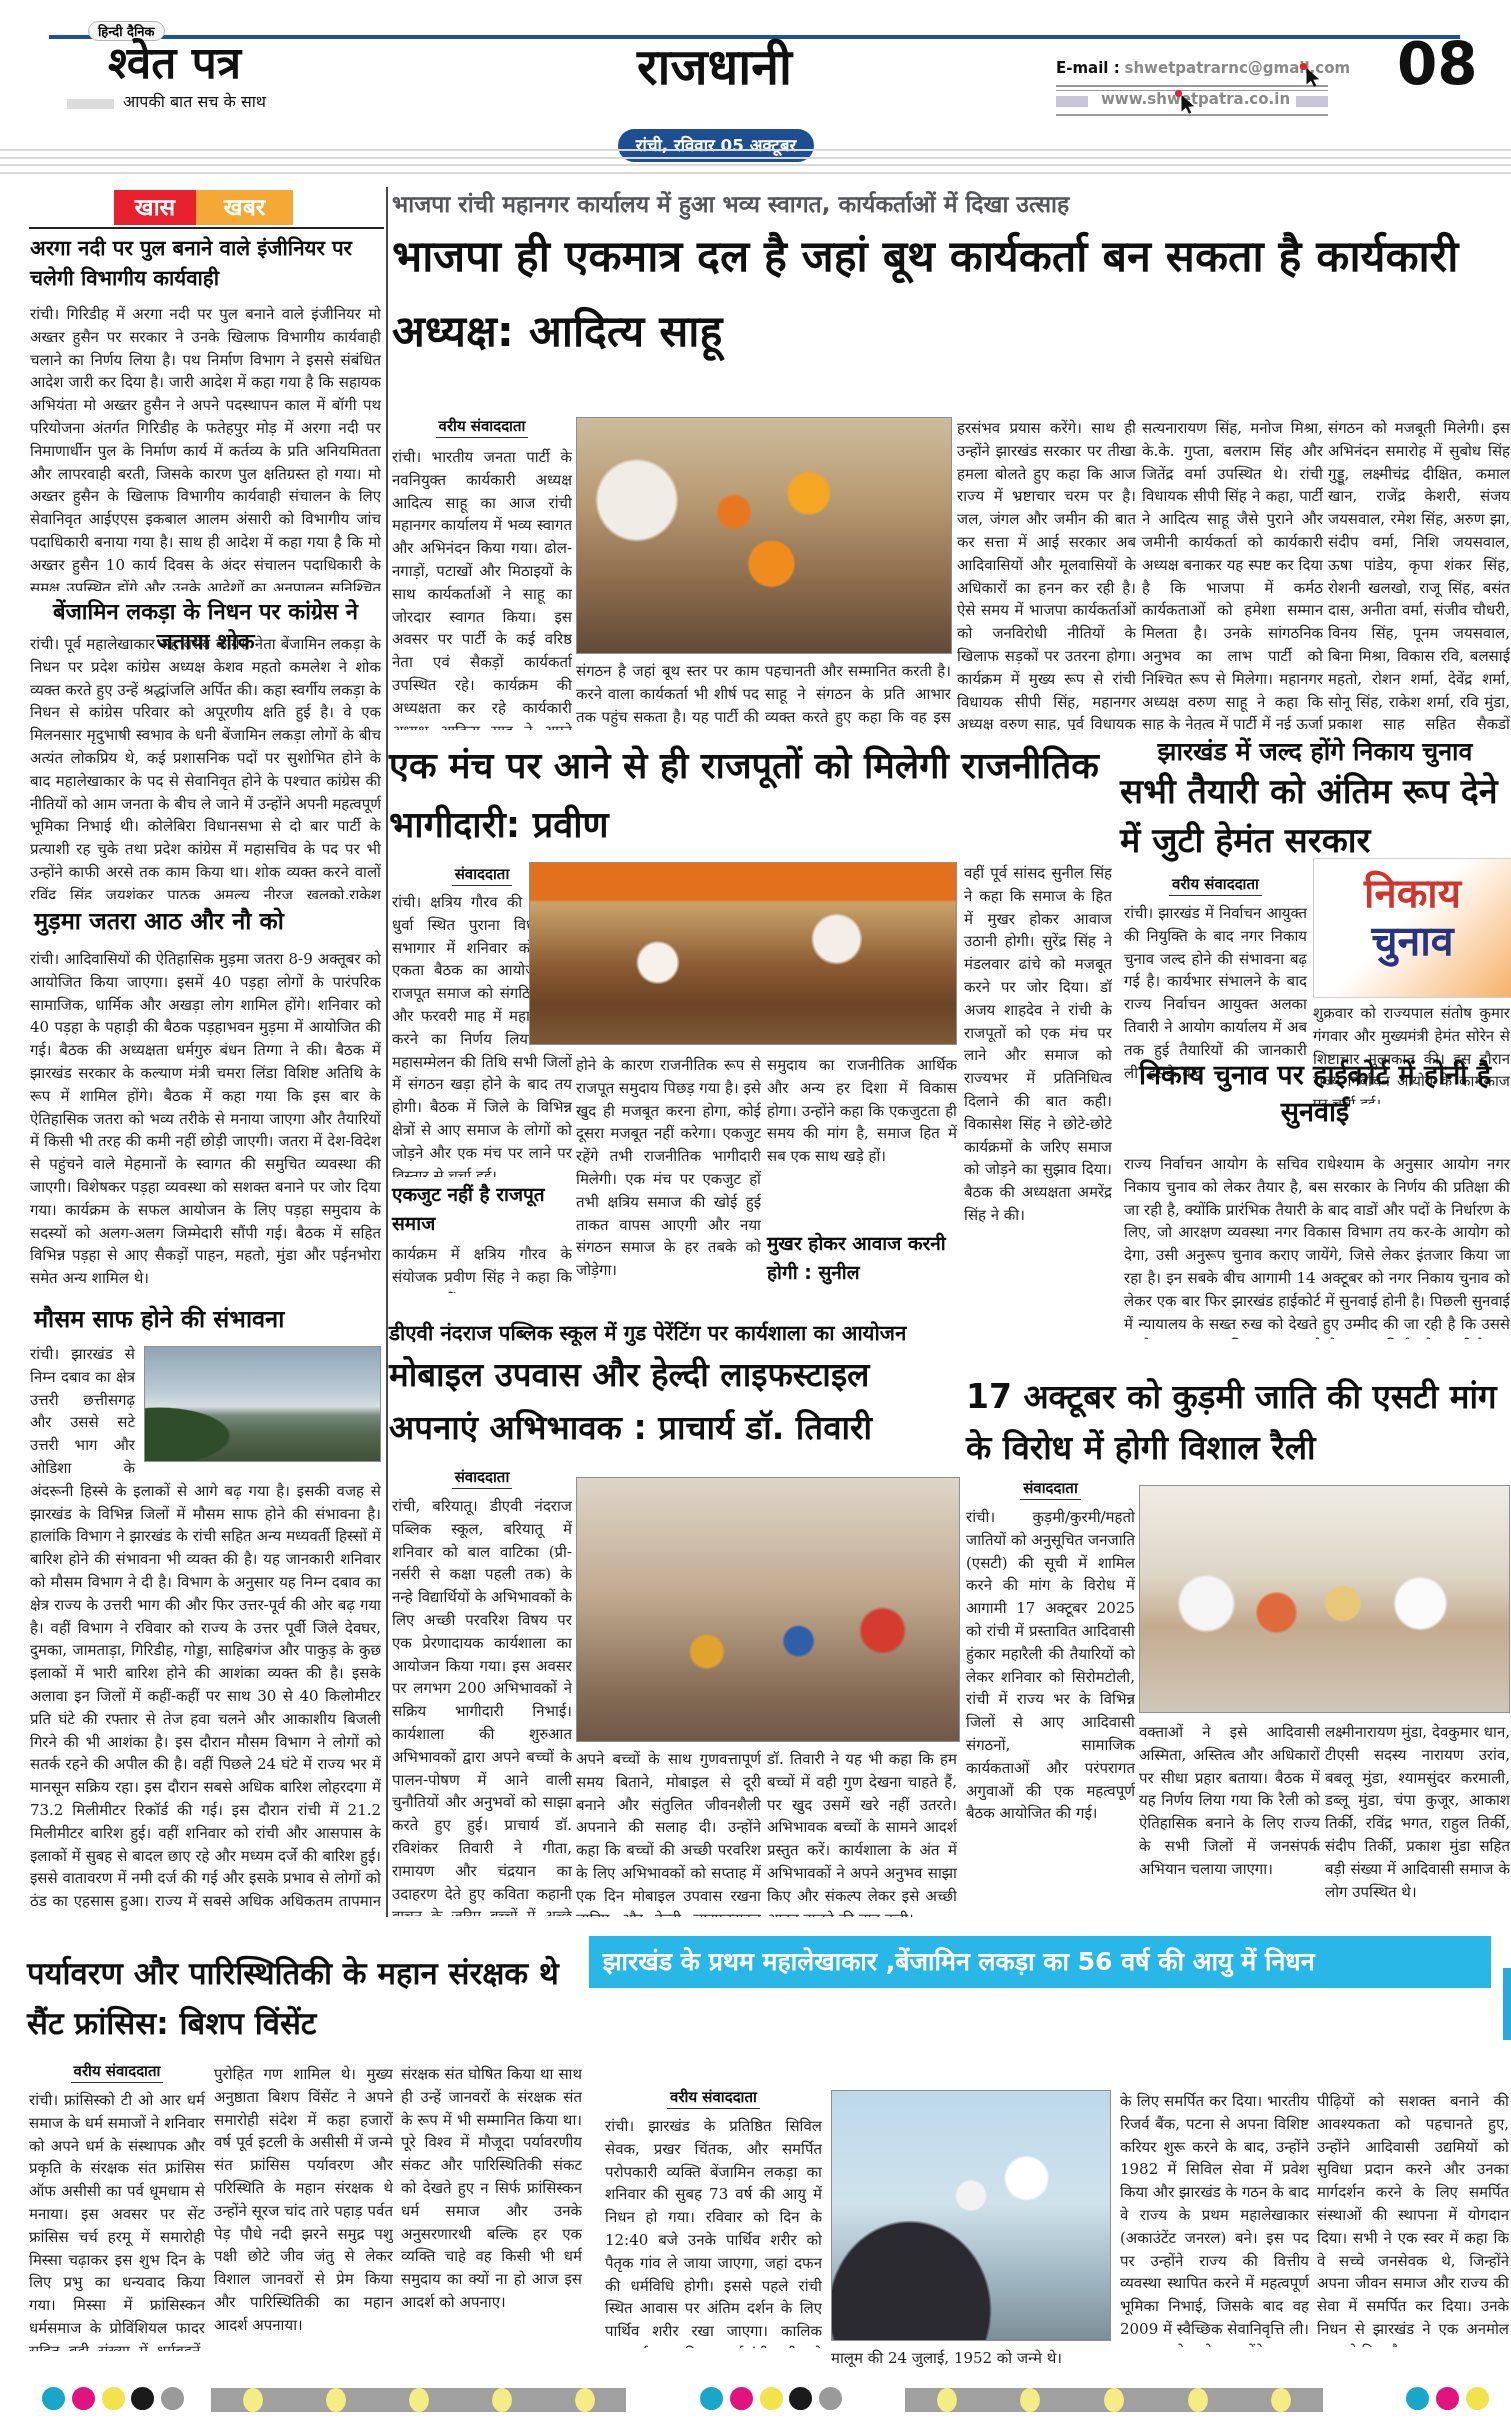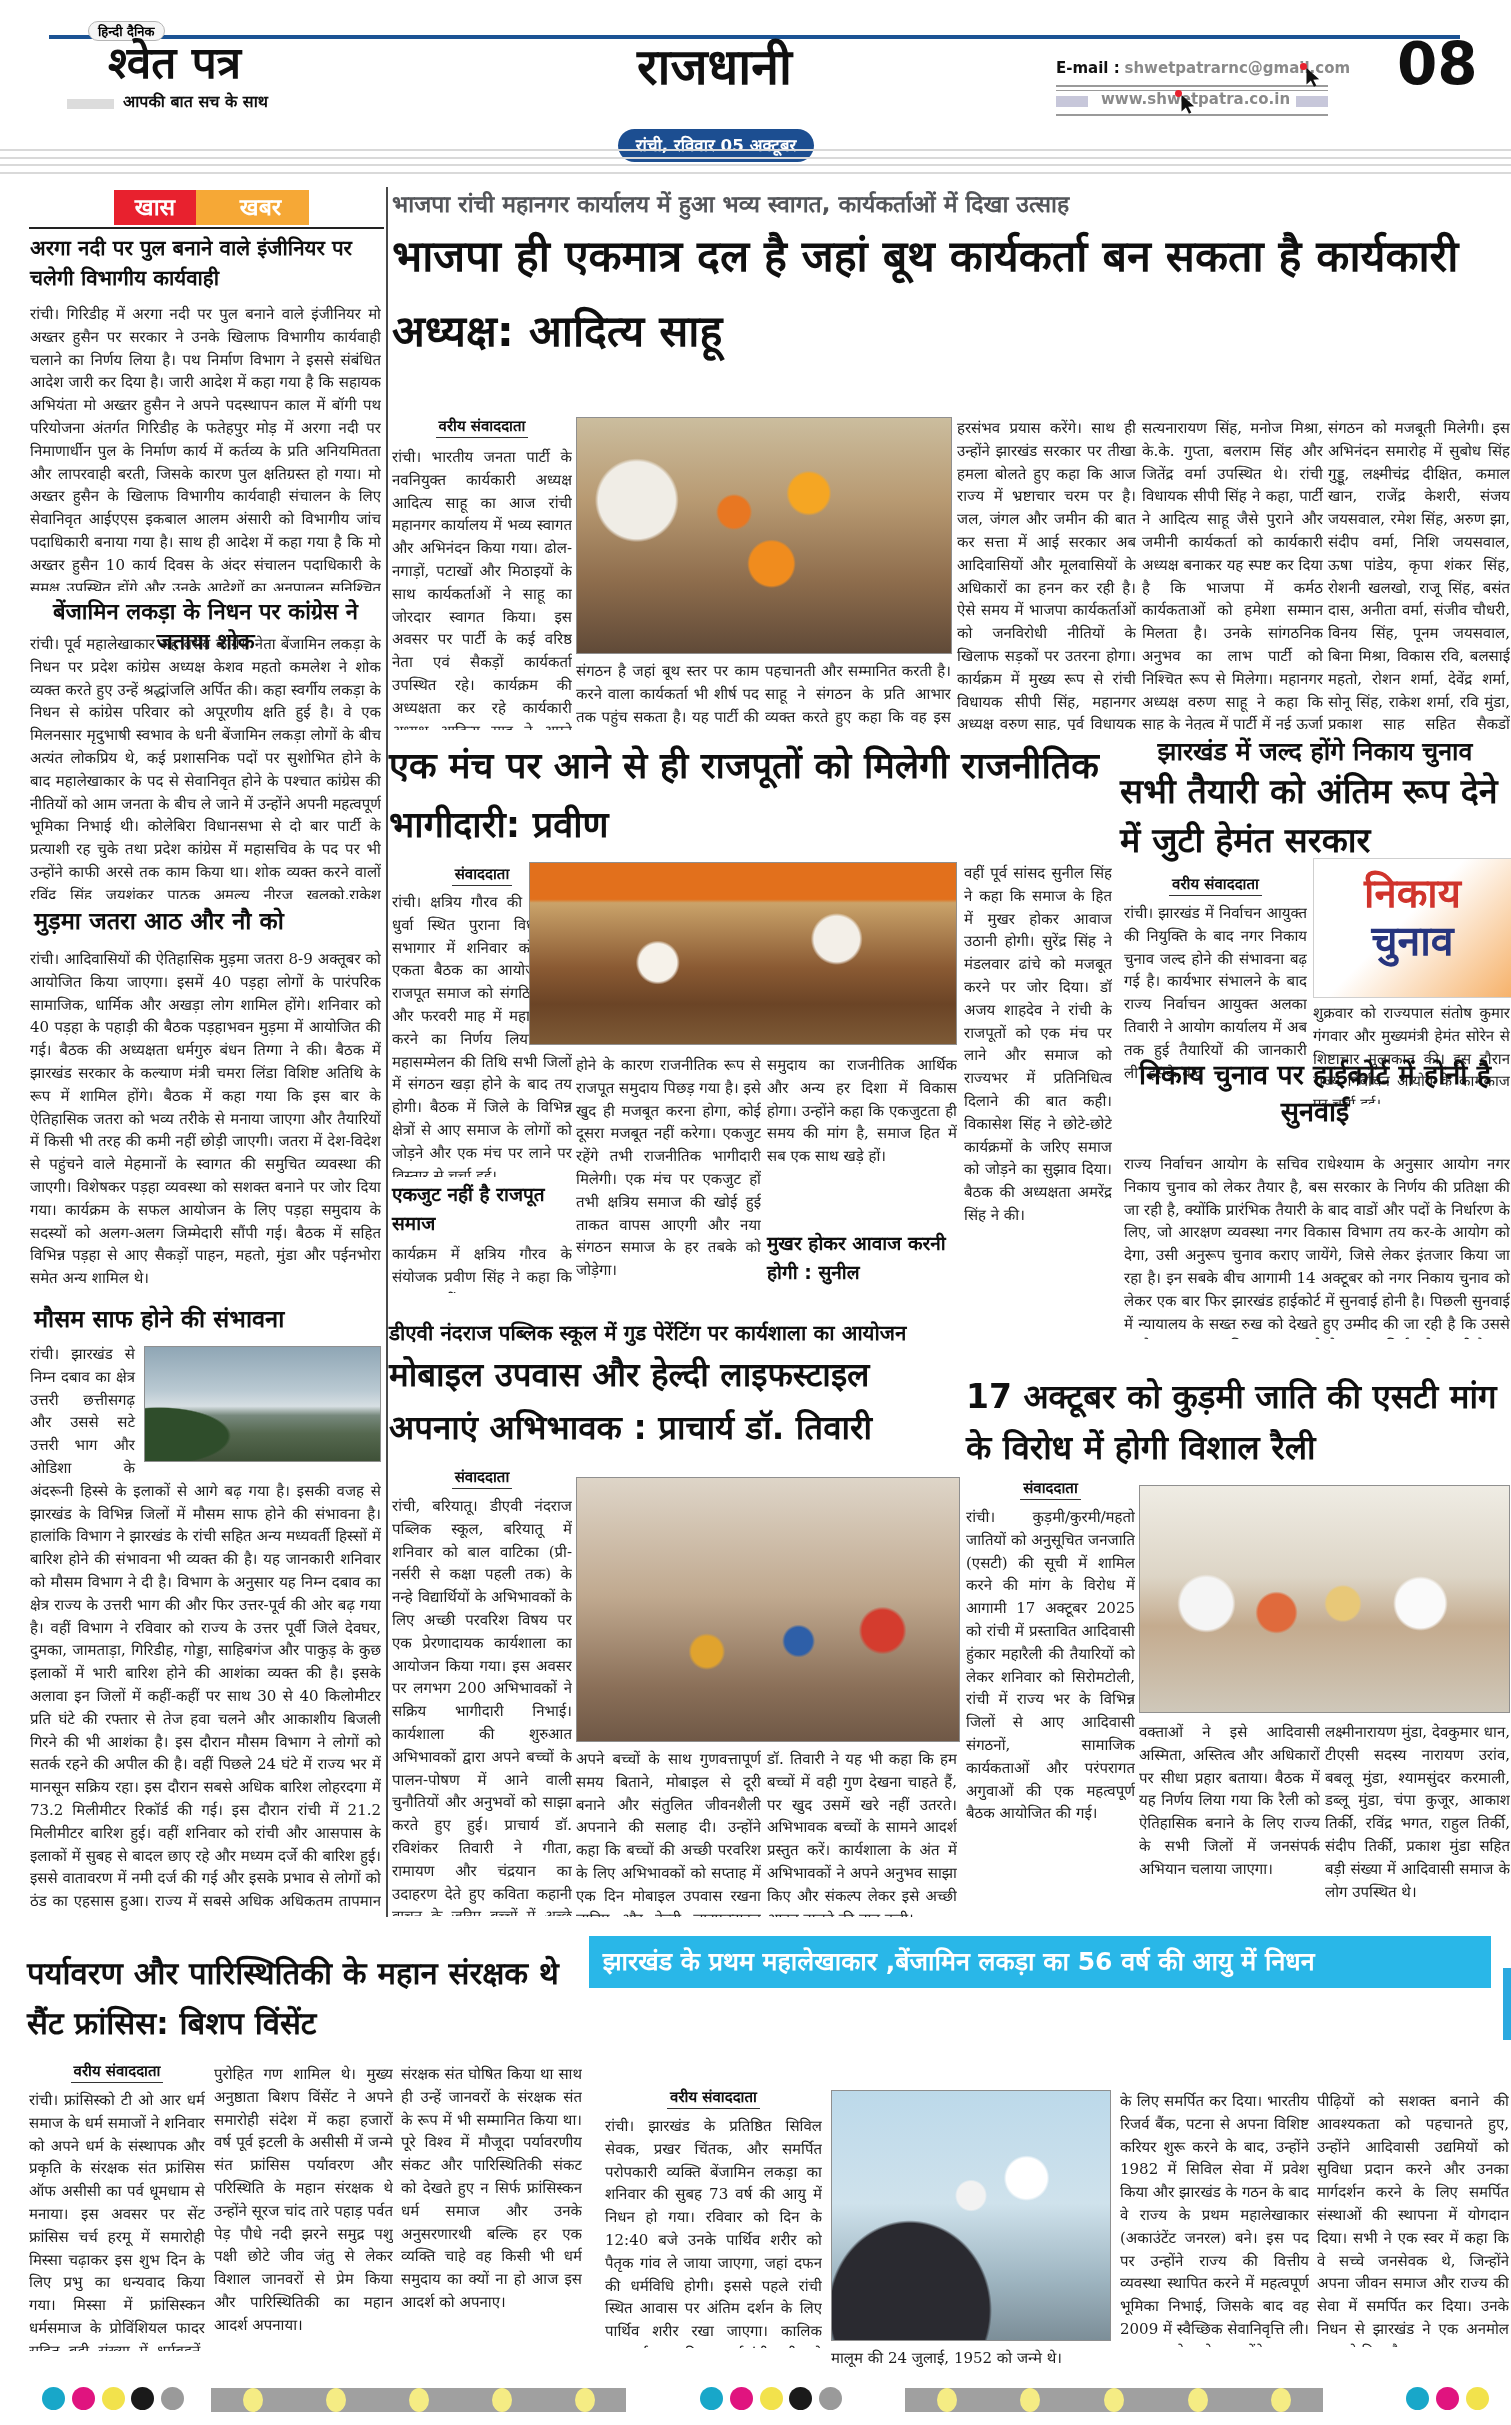--- a/index.html
+++ b/index.html
@@ -60,21 +60,21 @@
 </style>
 </head>
 <body>
 
 <div class="page">
 
   <div class="abs" style="left:49px;top:35px;width:1411px;height:3.8px;background:var(--rule-blue);"></div>
   <div class="abs" style="left:88px;top:21px;background:#f5f5f5;border:1.5px solid #b5b5b5;border-radius:12px;padding:0 9px;font-weight:800;font-size:13px;">हिन्दी दैनिक</div>
   <div class="abs h-sans" style="left:53px;top:37px;width:243px;text-align:center;font-size:44px;line-height:1.2;">श्वेत पत्र</div>
   <div class="abs" style="left:67px;top:99px;width:47px;height:10px;background:#dcdcdc;"></div>
-  <div class="abs h-sans" style="left:123px;top:90px;font-size:16px;font-weight:700;">आपकी बात सच के साथ</div>
+  <div class="abs h-sans" style="left:123px;top:90px;font-size:16px;font-weight:400;">आपकी बात सच के साथ</div>
 
   <div class="abs h-sans" style="left:532px;top:37px;width:365px;text-align:center;font-size:50px;line-height:1.2;">राजधानी</div>
   <div class="abs" style="left:618px;top:129px;width:196px;height:33px;background:var(--pill-blue);border-radius:16.7px;color:#fff;font-weight:700;font-size:16.7px;text-align:center;line-height:33px;">रांची, रविवार 05 अक्टूबर 2025</div>
 
   <div class="abs" style="left:1056px;top:59px;font-size:15px;">
     <span style="font-weight:800;color:#111;">E-mail :</span>
     <span style="color:#8a8a8a;font-weight:700;">shwetpatrarnc@gmail.com</span>
   </div>
   <div class="abs hline" style="left:1056px;top:85px;width:272px;height:1.5px;"></div>
   <div class="abs hline" style="left:1056px;top:90px;width:272px;height:0.8px;"></div>
@@ -99,21 +99,21 @@
   <div class="abs cursor" style="left:1178px;top:94px;">
     <span class="dot"></span>
     <svg viewBox="0 0 24 24" width="21" height="21">
         <path d="M4 1 L4 20 L9 15.5 L12.5 22.5 L15.2 21.2 L11.8 14.5 L18.5 14 Z" fill="#111"></path>
       </svg>
   </div>
 
   <div class="abs vline" style="left:386px;top:187px;height:1730px;"></div>
 
   <div class="abs badge" style="left:114px;top:190px;width:82px;height:35px;background:var(--badge-red);">खास</div>
-  <div class="abs badge" style="left:196px;top:190px;width:97px;height:35px;background:var(--badge-orange);padding-left:16px;">खबर</div>
+  <div class="abs badge" style="left:196px;top:190px;width:97px;height:35px;background:var(--badge-orange);">खबर</div>
   <div class="abs" style="left:29px;top:227px;width:355px;height:1.5px;background:#222;"></div>
 
   <div class="abs h-sans" style="left:30px;top:234px;width:350px;font-size:20.5px;line-height:1.45;">अरगा नदी पर पुल बनाने वाले इंजीनियर पर चलेगी विभागीय कार्यवाही</div>
   <div class="abs body-txt" style="left:30px;top:303px;width:351px;height:288px;">रांची। गिरिडीह में अरगा नदी पर पुल बनाने वाले इंजीनियर मो अख्तर हुसैन पर सरकार ने उनके खिलाफ विभागीय कार्यवाही चलाने का निर्णय लिया है। पथ निर्माण विभाग ने इससे संबंधित आदेश जारी कर दिया है। जारी आदेश में कहा गया है कि सहायक अभियंता मो अख्तर हुसैन ने अपने पदस्थापन काल में बॉगी पथ परियोजना अंतर्गत गिरिडीह के फतेहपुर मोड़ में अरगा नदी पर निमाणार्धीन पुल के निर्माण कार्य में कर्तव्य के प्रति अनियमितता और लापरवाही बरती, जिसके कारण पुल क्षतिग्रस्त हो गया। मो अख्तर हुसैन के खिलाफ विभागीय कार्यवाही संचालन के लिए सेवानिवृत आईएएस इकबाल आलम अंसारी को विभागीय जांच पदाधिकारी बनाया गया है। साथ ही आदेश में कहा गया है कि मो अख्तर हुसैन 10 कार्य दिवस के अंदर संचालन पदाधिकारी के समक्ष उपस्थित होंगे और उनके आदेशों का अनुपालन सुनिश्चित करेंगे।</div>
 
   <div class="abs h-sans" style="left:30px;top:595px;width:351px;font-size:22px;text-align:center;">बेंजामिन लकड़ा के निधन पर कांग्रेस ने जताया शोक</div>
   <div class="abs body-txt" style="left:30px;top:633px;width:351px;height:266px;">रांची। पूर्व महालेखाकार सह वरीय कांग्रेस नेता बेंजामिन लकड़ा के निधन पर प्रदेश कांग्रेस अध्यक्ष केशव महतो कमलेश ने शोक व्यक्त करते हुए उन्हें श्रद्धांजलि अर्पित की। कहा स्वर्गीय लकड़ा के निधन से कांग्रेस परिवार को अपूरणीय क्षति हुई है। वे एक मिलनसार मृदुभाषी स्वभाव के धनी बेंजामिन लकड़ा लोगों के बीच अत्यंत लोकप्रिय थे, कई प्रशासनिक पदों पर सुशोभित होने के बाद महालेखाकार के पद से सेवानिवृत होने के पश्चात कांग्रेस की नीतियों को आम जनता के बीच ले जाने में उन्होंने अपनी महत्वपूर्ण भूमिका निभाई थी। कोलेबिरा विधानसभा से दो बार पार्टी के प्रत्याशी रह चुके तथा प्रदेश कांग्रेस में महासचिव के पद पर भी उन्होंने काफी अरसे तक काम किया था। शोक व्यक्त करने वालों रविंद्र सिंह जयशंकर पाठक अमूल्य नीरज खलको,राकेश सिन्हा,सतीश पॉल मुजनी,सोनाल शांति अभिलाष साह, केदार पासवान राजन वर्मा,अजय सिंह, अजय जैन सहित कई कांग्रेसजनो ने शोक व्यक्त किया।</div>
 
   <div class="abs h-sans" style="left:34px;top:904px;width:346px;font-size:23.6px;">मुड़मा जतरा आठ और नौ को</div>
   <div class="abs body-txt" style="left:30px;top:948px;width:351px;height:348px;">रांची। आदिवासियों की ऐतिहासिक मुड़मा जतरा 8-9 अक्तूबर को आयोजित किया जाएगा। इसमें 40 पड़हा लोगों के पारंपरिक सामाजिक, धार्मिक और अखड़ा लोग शामिल होंगे। शनिवार को 40 पड़हा के पहाड़ी की बैठक पड़हाभवन मुड़मा में आयोजित की गई। बैठक की अध्यक्षता धर्मगुरु बंधन तिग्गा ने की। बैठक में झारखंड सरकार के कल्याण मंत्री चमरा लिंडा विशिष्ट अतिथि के रूप में शामिल होंगे। बैठक में कहा गया कि इस बार के ऐतिहासिक जतरा को भव्य तरीके से मनाया जाएगा और तैयारियों में किसी भी तरह की कमी नहीं छोड़ी जाएगी। जतरा में देश-विदेश से पहुंचने वाले मेहमानों के स्वागत की समुचित व्यवस्था की जाएगी। विशेषकर पड़हा व्यवस्था को सशक्त बनाने पर जोर दिया गया। कार्यक्रम के सफल आयोजन के लिए पड़हा समुदाय के सदस्यों को अलग-अलग जिम्मेदारी सौंपी गई। बैठक में सहित विभिन्न पड़हा से आए सैकड़ों पाहन, महतो, मुंडा और पईनभोरा समेत अन्य शामिल थे।</div>

